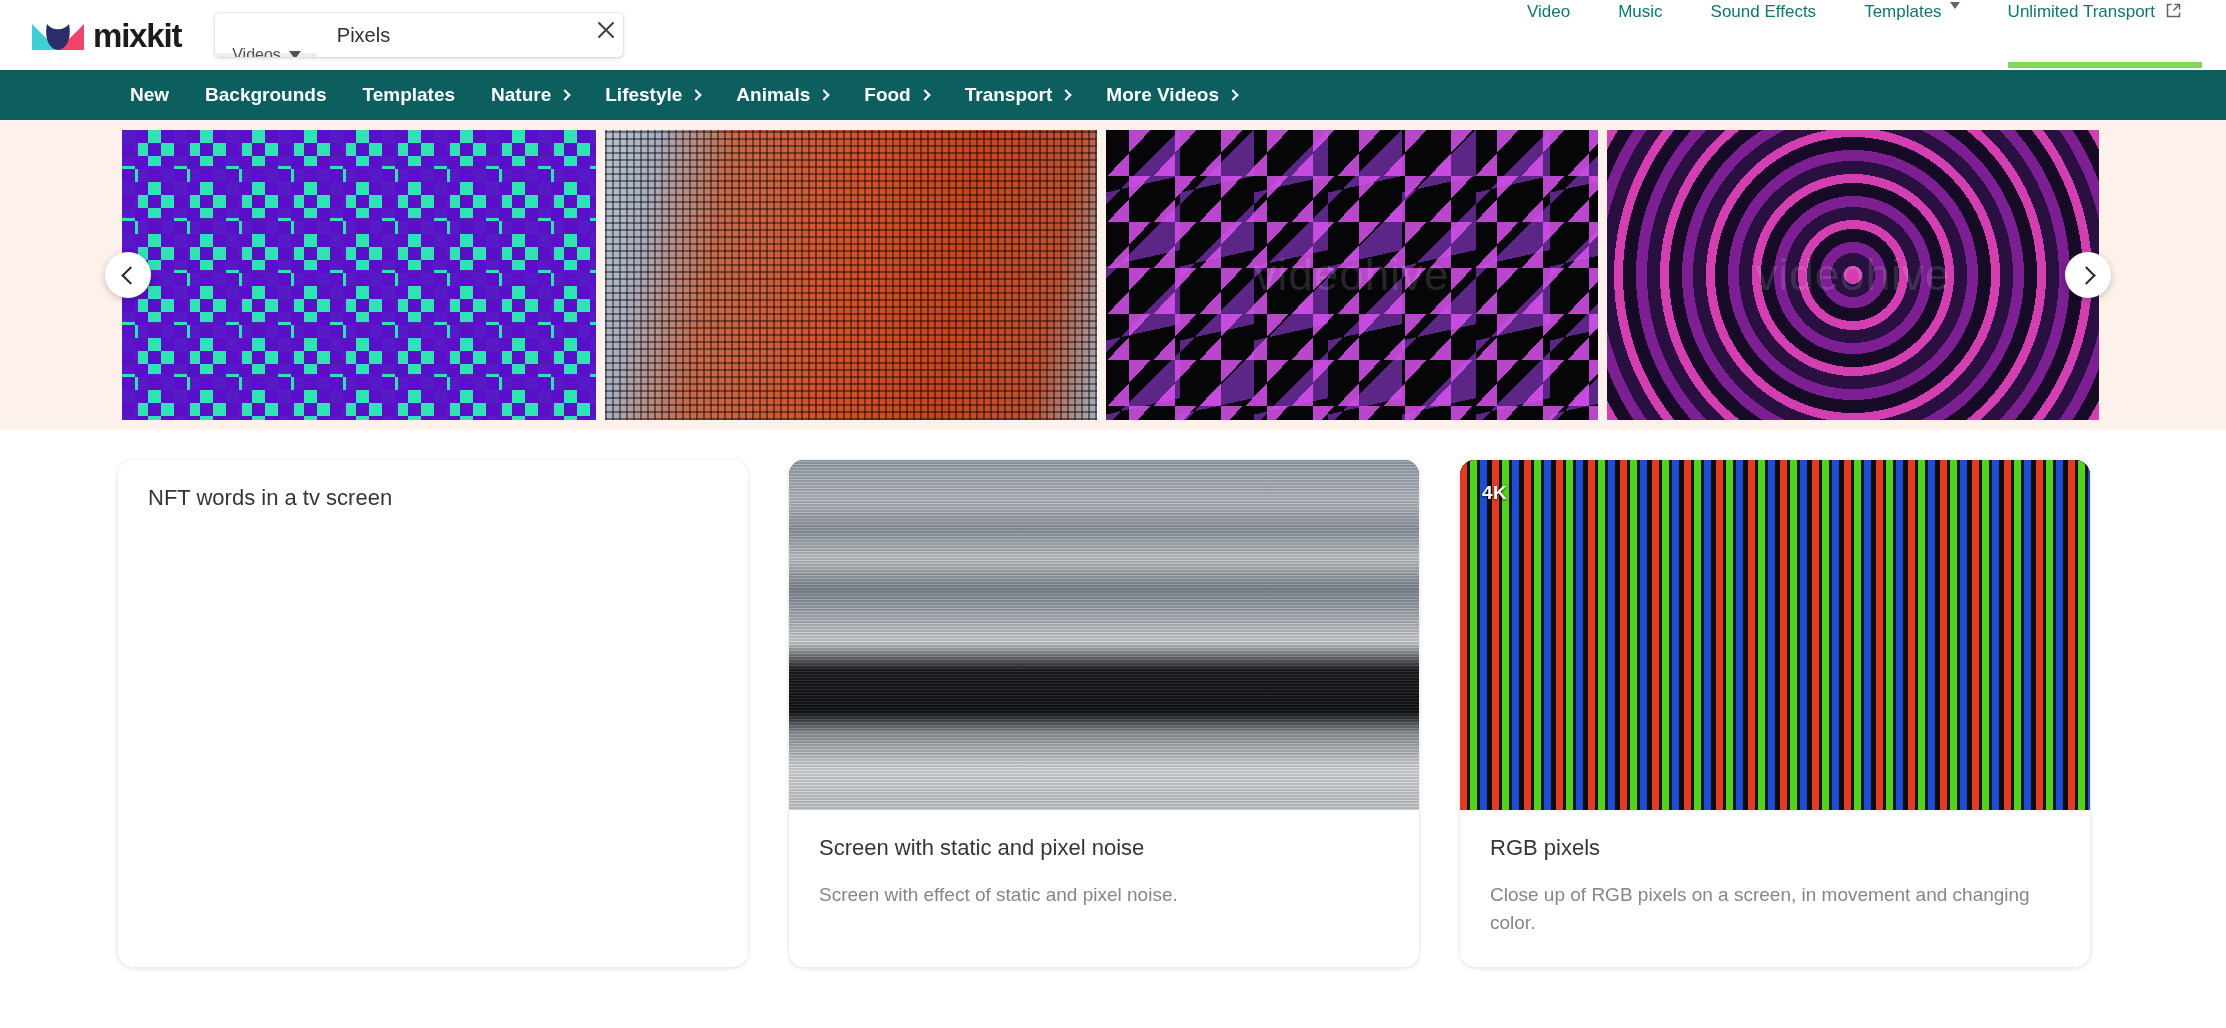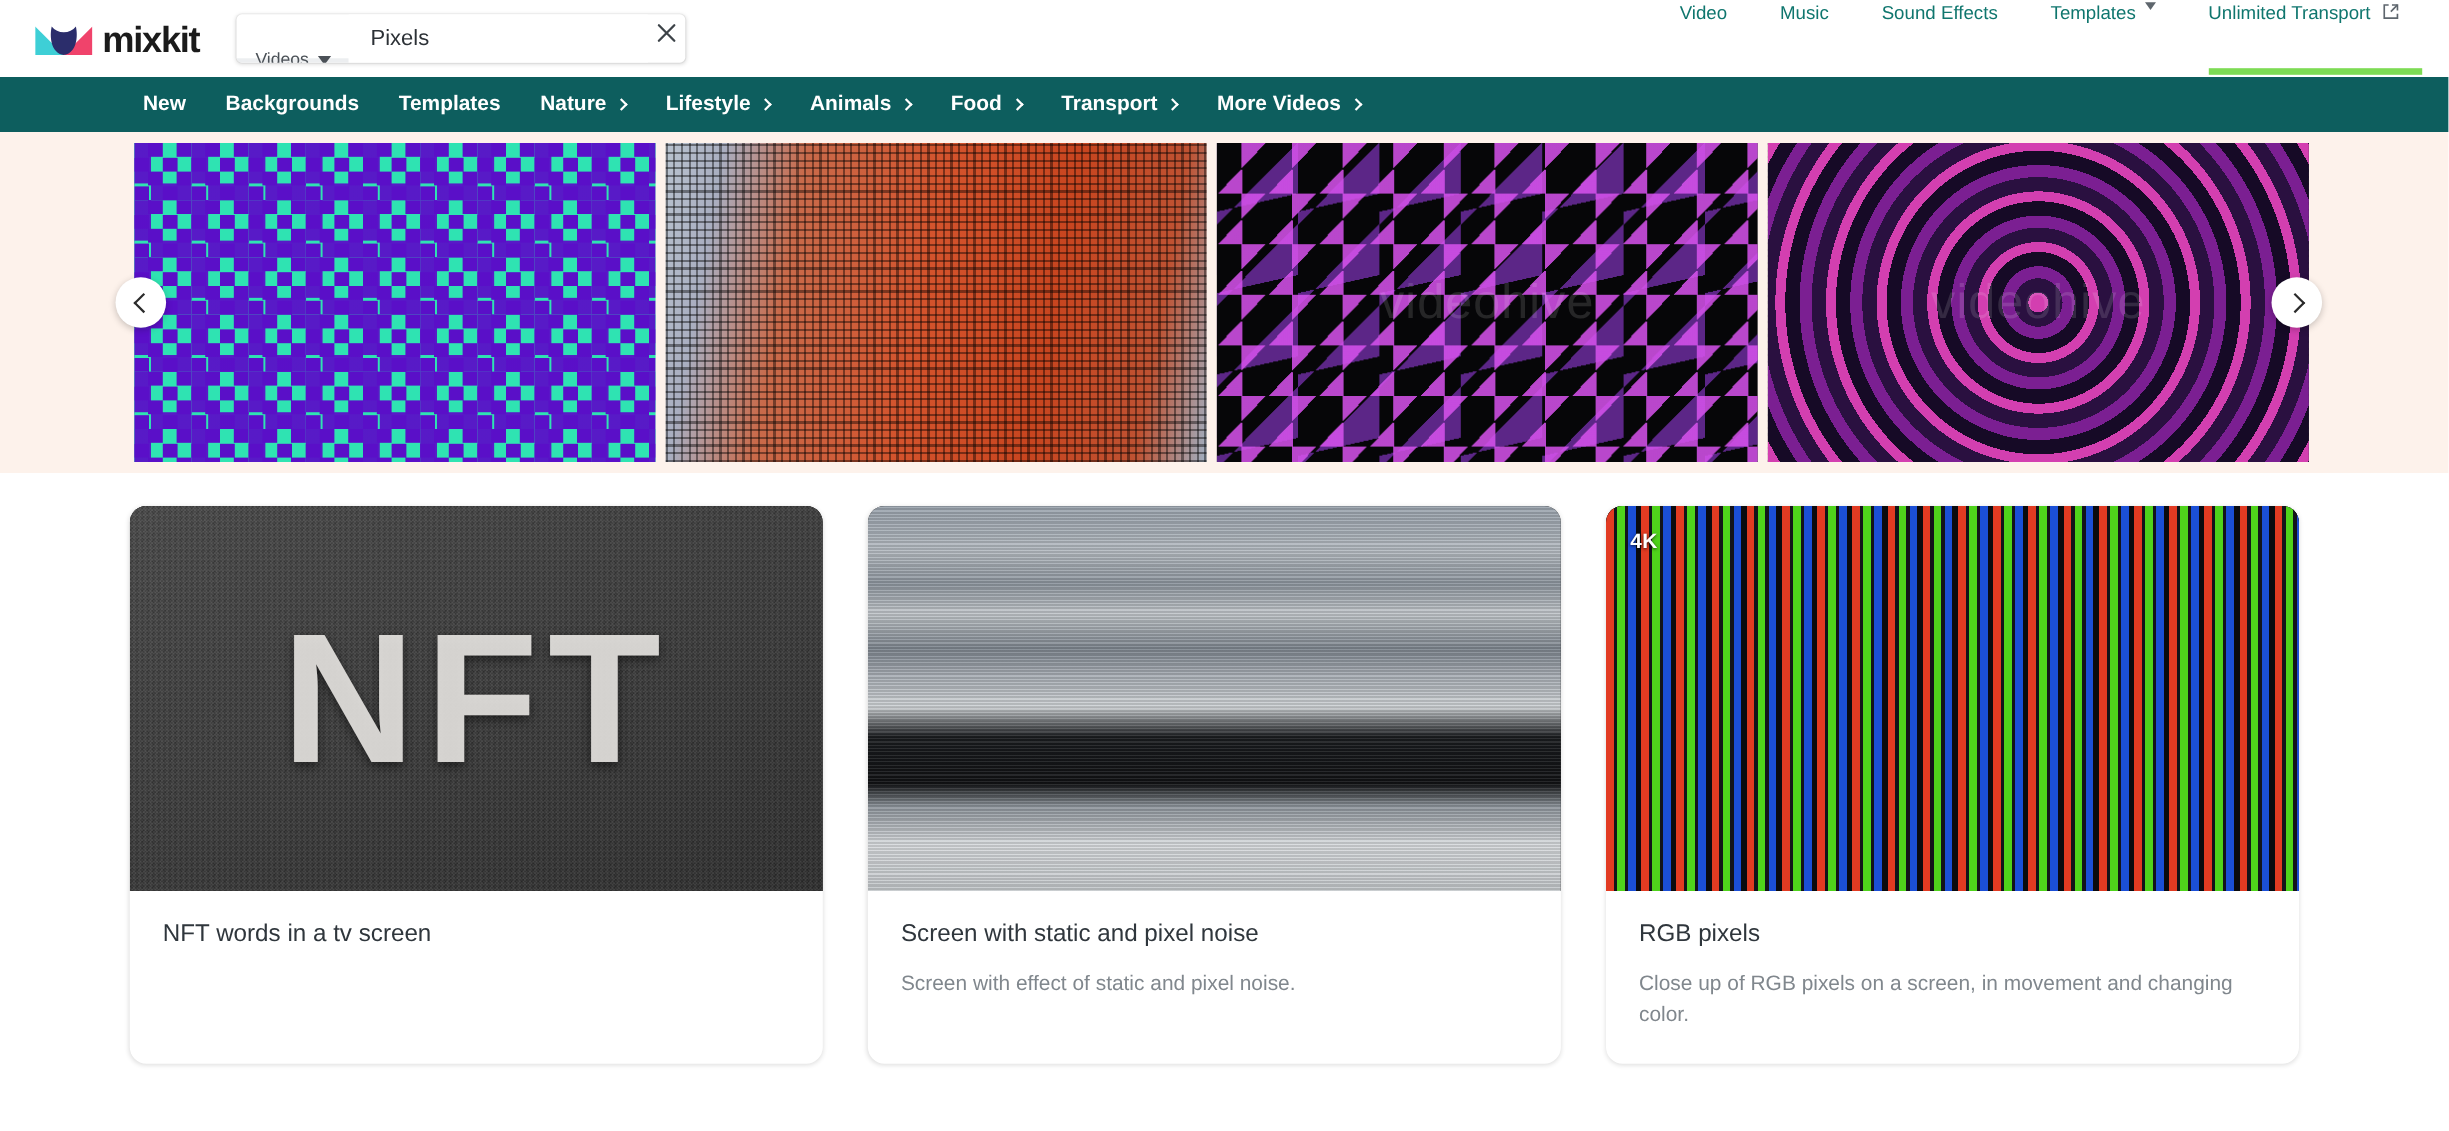--- a/index.html
+++ b/index.html
@@ -458,24 +458,20 @@
   <button class="carousel-btn prev">
     <span class="chev-lg left"></span>
   </button>
   <button class="carousel-btn next">
     <span class="chev-lg right"></span>
   </button>
 </section>
 
 <section class="results" id="results">
     <div class="card">
-      <div class="card-thumb">
-        <div class="tex tex-asphalt"></div>
-        <div class="nft-letters">NFT</div>
-      </div>
       <div class="card-body no-desc">
         <div class="card-title">NFT words in a tv screen</div>
       </div>
     </div>
     <div class="card">
       <div class="card-thumb">
         <div class="tex tex-glitch"></div>
       </div>
       <div class="card-body">
         <div class="card-title">Screen with static and pixel noise</div>

